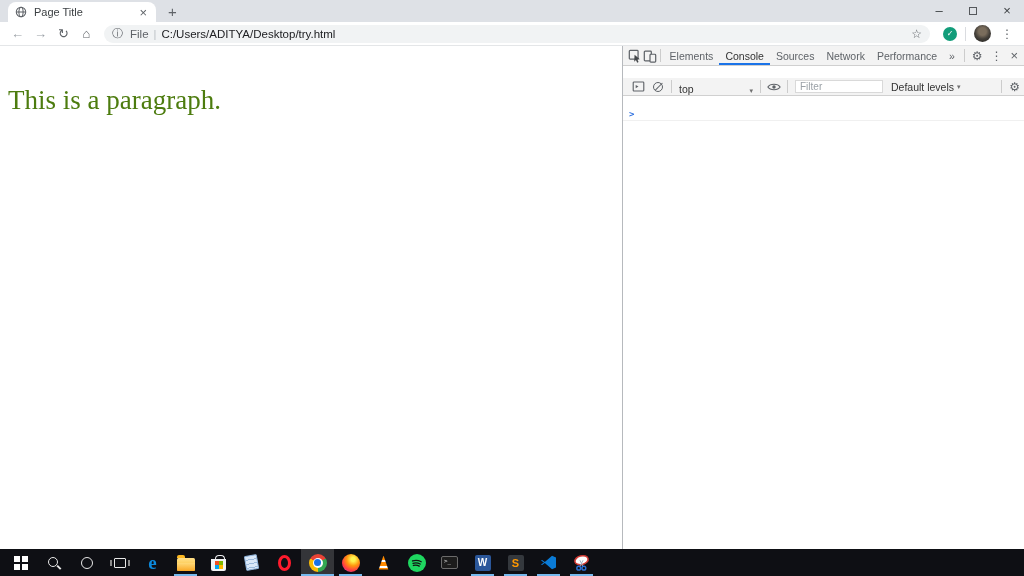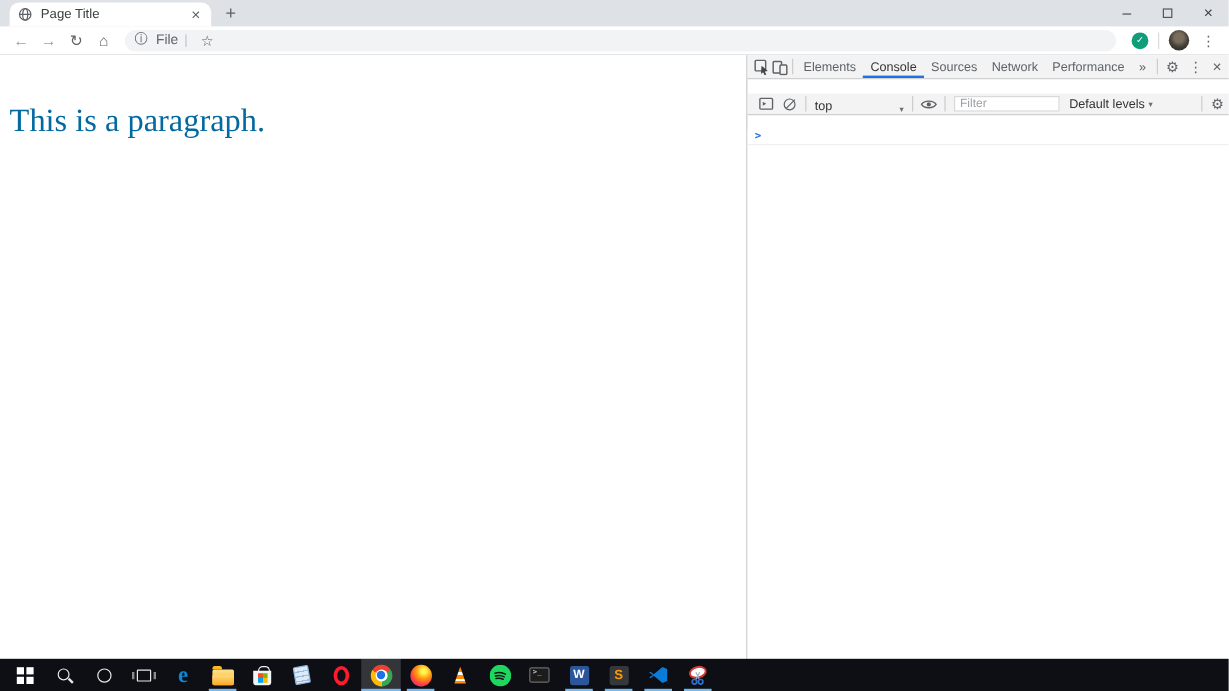--- a/index.html
+++ b/index.html
@@ -2,21 +2,21 @@
 <html><head>
 <meta charset="utf-8">
 <style>
   * { margin:0; padding:0; box-sizing:border-box; }
   html,body { width:1024px; height:576px; overflow:hidden; }
   body { font-family:"Liberation Sans", sans-serif; cursor:default; -webkit-user-select:none; }
   .screen { width:1024px; height:576px; position:relative; background:#fff; display:flex; flex-direction:column; }
 
   
   .titlebar { height:22px; background:#dee1e6; display:flex; align-items:flex-end; flex:0 0 22px; position:relative; }
-  .tab { margin-left:8px; width:168px; height:20px; background:#fff; border-radius:8px 8px 0 0;
+  .tab { margin-left:8px; width:148px; height:20px; background:#fff; border-radius:8px 8px 0 0;
          display:flex; align-items:center; padding:0 7px; }
   .favicon { width:12px; height:12px; flex:0 0 12px; display:flex; }
   .tab-title { font-size:11px; color:#3c4043; margin-left:7px; flex:1; white-space:nowrap; overflow:hidden; }
   .tab-close { font-size:13px; color:#5f6368; line-height:13px; padding:0 2px; }
   .newtab { font-size:15px; color:#5f6368; margin:0 0 2px 8px; line-height:16px; padding:0 4px; }
   .wincontrols { position:absolute; right:0; top:0; height:22px; display:flex; }
   .wc { width:34px; height:22px; display:flex; align-items:center; justify-content:center;
         font-size:13px; color:#3c4043; line-height:22px; }
   .win-max-box { width:8px; height:8px; border:1.2px solid #55585c; display:block; }
 
@@ -35,21 +35,21 @@
   .ext-badge { width:14px; height:14px; border-radius:50%; background:#129d7a; color:#fff; font-size:8px;
                display:flex; align-items:center; justify-content:center; margin:0 5px; }
   .tb-sep { width:1px; height:14px; background:#dadce0; margin:0 3px; }
   .avatar { width:17px; height:17px; border-radius:50%; margin:0 5px;
             background:radial-gradient(circle at 50% 38%, #7a6d5c 0 28%, #44403a 55%, #201f1d 100%); }
   .menu-dots { font-size:12px; color:#5f6368; padding:0 5px; }
 
   
   .content { flex:1; display:flex; min-height:0; }
   .page { width:623px; background:#fff; border-right:1px solid #b6b9bd; }
-  .page p { margin:39px 0 0 8px; font-family:"Liberation Serif", serif; font-size:27px; color:#0369a1; }
+  .page p { margin:39px 0 0 8px; font-family:"Liberation Serif", serif; font-size:27px; color:#4d7c0f; }
 
   
   .devtools { flex:1; display:flex; flex-direction:column; background:#fff; min-width:0;gap:12px; }
   .dt-row { background:#f3f3f3; border-bottom:1px solid #d0d0d0; display:flex; align-items:center; }
   .dt-tabs { height:20px; flex:0 0 20px; padding-left:5px; }
   .dt-icon { display:flex; align-items:center; justify-content:center; width:20px; height:100%; }
   .dt-sep { width:1px; height:13px; background:#ccc; margin:0 3px; }
   .dt-tab { font-size:10.5px; color:#5f6368; padding:0 6px; height:100%; display:flex; align-items:center;
             white-space:nowrap; border-bottom:2px solid transparent; padding-top:2px; }
   .dt-tab.active { color:#333; border-bottom-color:#1a73e8; }
@@ -176,20 +176,21 @@
 
   <div class="toolbar">
     <span class="nav-btn">←</span>
     <span class="nav-btn">→</span>
     <span class="nav-btn dark">↻</span>
     <span class="nav-btn dark">⌂</span>
     <div class="omnibox">
       <span class="info-icon">ⓘ</span>
       <span class="scheme">File</span>
       <span class="url-div">|</span>
+      <span class="url-text">C:/Users/ADITYA/Desktop/try.html</span>
       <span class="star">☆</span>
     </div>
     <span class="ext-badge">✓</span>
     <span class="tb-sep"></span>
     <span class="avatar"></span>
     <span class="menu-dots">⋮</span>
   </div>
 
   <div class="content">
     <main class="page">

